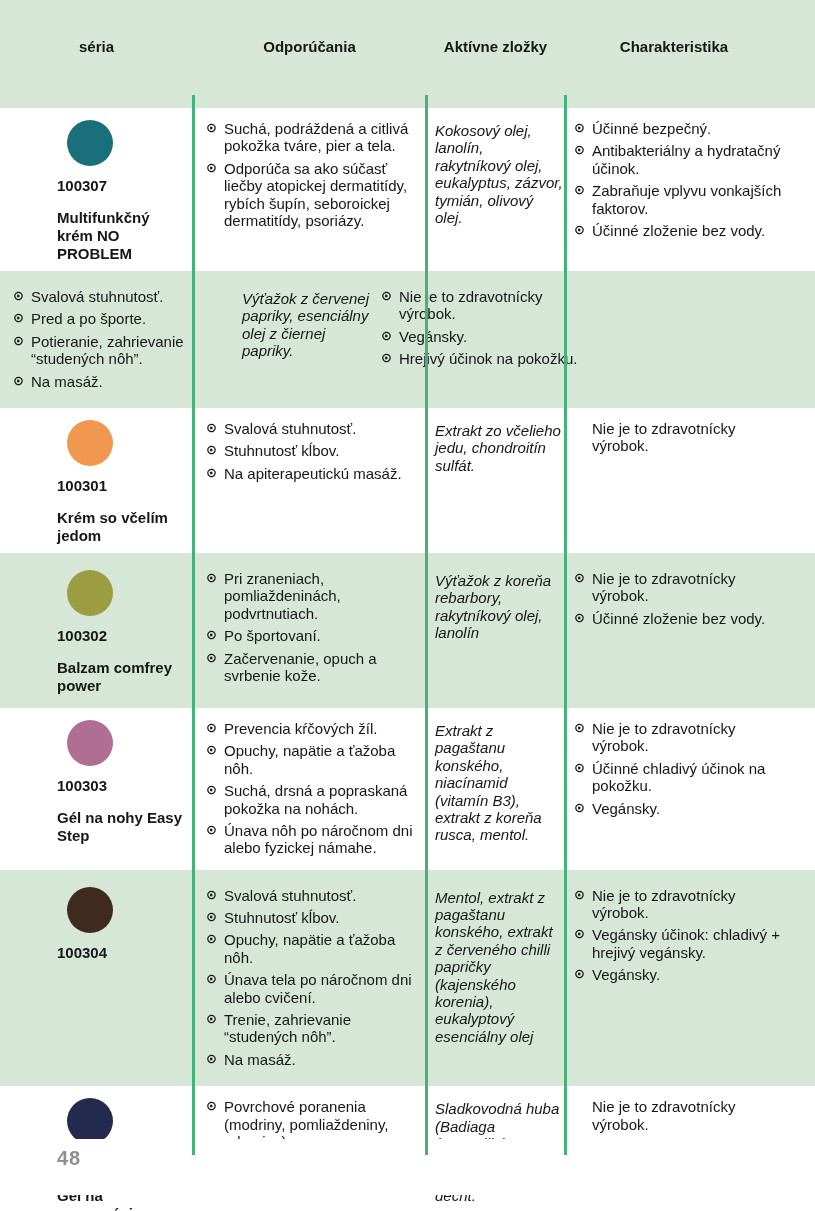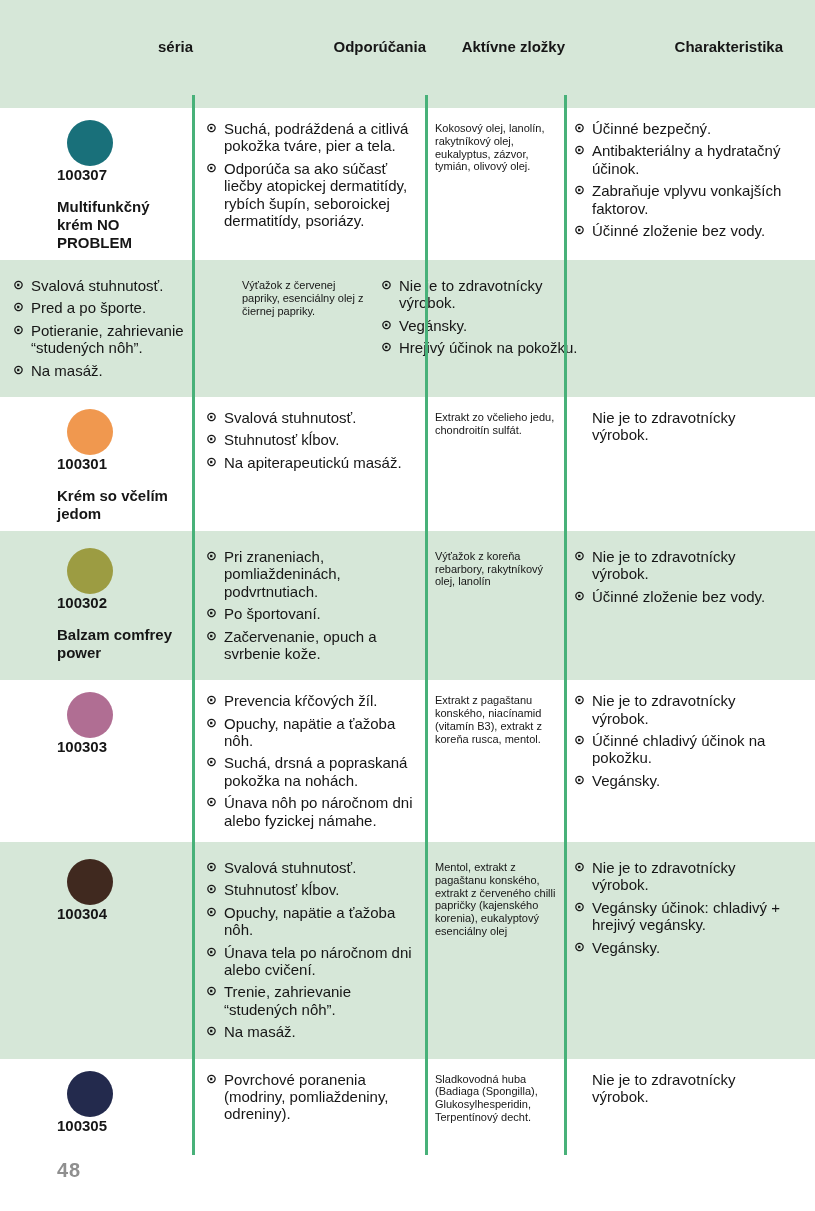--- a/index.html
+++ b/index.html
@@ -21,21 +21,21 @@
   .title{
     margin:0 0 0 55px;
     font-family:"Liberation Serif",serif;
     font-variant:small-caps;
     font-weight:500;
     font-size:37px;
     letter-spacing:1px;
     color:#101010;
   }
   .colheads{display:flex;margin-top:14px;font-weight:bold;font-size:15px;}
-  .ch{text-align:right;box-sizing:border-box;}
+  .ch{text-align:center;box-sizing:border-box;}
   .ch1{width:193px;}
   .ch2{width:233px;}
   .ch3{width:139px;}
   .ch4{width:250px;padding-right:32px;}
   
   .rows{position:relative;}
   .row{display:flex;box-sizing:border-box;margin-bottom:5px;background:#ffffff;}
   .row.mint{background:var(--mint);}
   .row:nth-child(1){min-height:144px;}
   .row:nth-child(2){min-height:120px;}
@@ -43,36 +43,36 @@
   .row:nth-child(4){min-height:115px;}
   .row:nth-child(5){min-height:125px;}
   .row:nth-child(6){min-height:176px;}
   .row:nth-child(7){min-height:108px;}
   .row:nth-child(8){min-height:120px;}
   .c1{width:193px;box-sizing:border-box;padding:12px 6px 8px 57px;}
   .c2{width:233px;box-sizing:border-box;padding:12px 8px 8px 13px;}
   .c3{width:139px;box-sizing:border-box;padding:14px 2px 8px 9px;}
   .c4{flex:1;box-sizing:border-box;padding:12px 14px 8px 9px;}
   .dot{display:block;width:46px;height:46px;border-radius:50%;margin-left:10px;}
-  .code{font-weight:bold;font-size:15px;}
+  .code{font-weight:bold;font-size:15px;margin-top:11px;}
   .pname{font-weight:bold;font-size:15px;line-height:1.2;margin-top:15px;max-width:136px;}
-  .cell-text{font-size:11px;line-height:1.16;max-width:135px;}
+  .cell-text{font-size:15px;line-height:1.16;max-width:135px;font-style:italic;}
   .item{display:flex;margin-bottom:5px;font-size:15px;line-height:1.16;}
   .b{flex:0 0 18px;font-family:"DejaVu Sans",sans-serif;font-size:13px;font-weight:bold;line-height:1.3;}
   .t{flex:1;}
   .c4 .t{max-width:197px;}
   .plain{font-size:15px;line-height:1.16;margin-left:18px;max-width:190px;}
   
   .vline{position:absolute;top:95px;height:1060px;width:3px;background:var(--line);z-index:5;}
   .v1{left:192px;}
   .v2{left:425px;}
   .v3{left:564px;}
   
   .footer{
-    position:absolute;left:0;bottom:4px;width:751px;height:56px;
+    position:absolute;left:0;bottom:16px;width:751px;height:56px;
     background:#ffffff;box-sizing:border-box;padding:8px 0 0 57px;
   }
   .pagenum{font-size:20px;font-weight:bold;color:#8f8f8f;letter-spacing:1px;}
 </style>
 </head>
 <body>
 
 <div class="page">
 
   <div class="hdr">
@@ -218,20 +218,21 @@
           <div class="item">
             <span class="b">⊙</span>
             <span class="t">Účinné zloženie bez vody.</span>
           </div>
         </div>
       </div>
       <div class="row">
         <div class="c1">
           <span class="dot" style="background: rgb(176, 110, 147);"></span>
           <div class="code">100303</div>
+          <div class="pname">Gél na nohy Easy Step</div>
         </div>
         <div class="c2">
           <div class="item">
             <span class="b">⊙</span>
             <span class="t">Prevencia kŕčových žíl.</span>
           </div>
           <div class="item">
             <span class="b">⊙</span>
             <span class="t">Opuchy, napätie a ťažoba nôh.</span>
           </div>

